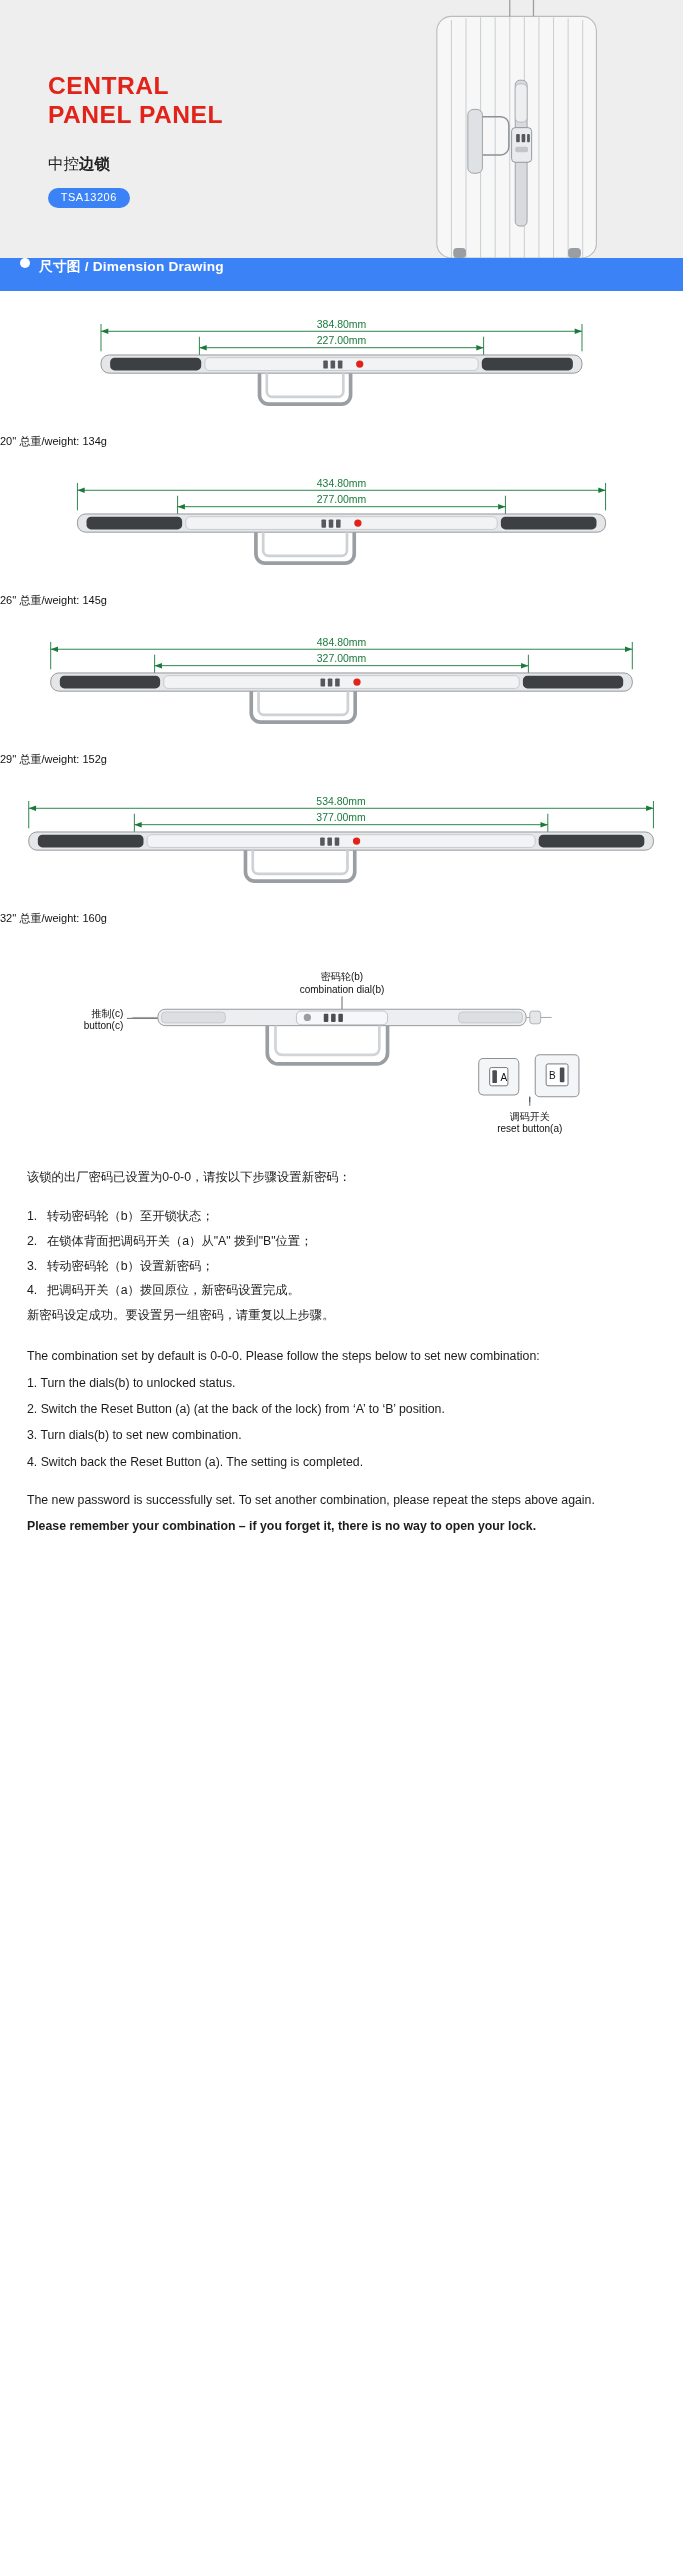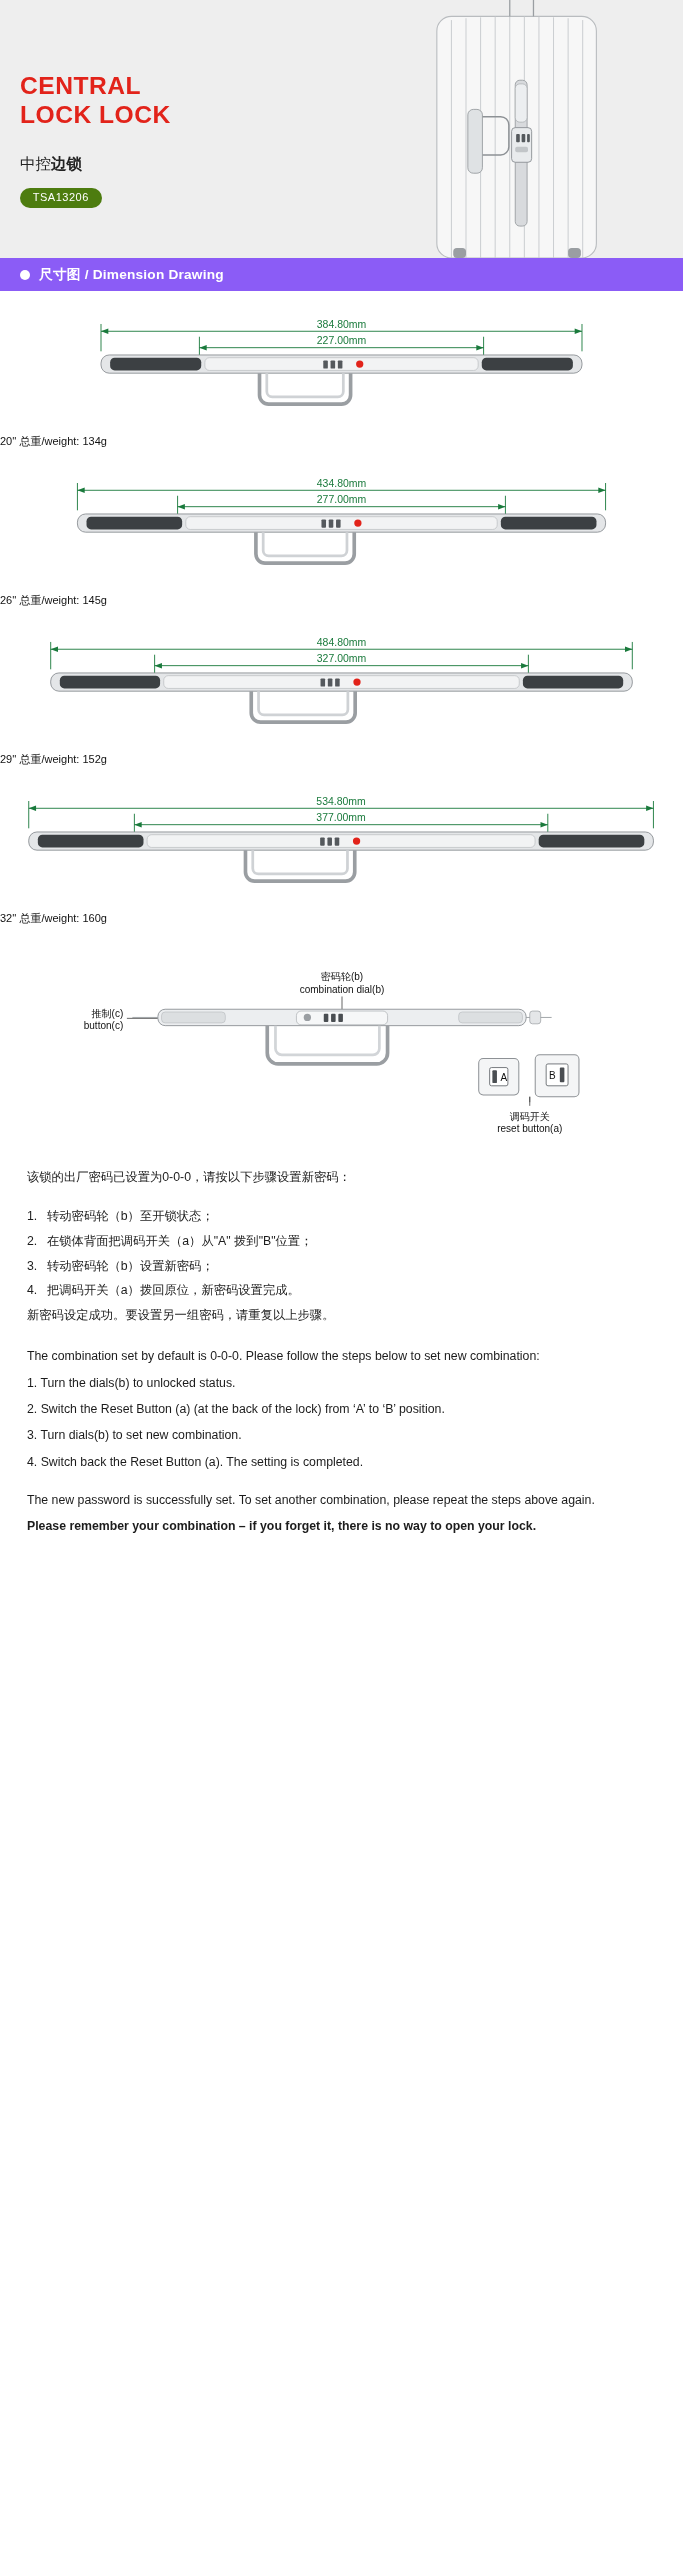--- a/index.html
+++ b/index.html
@@ -13,56 +13,56 @@
   .page { position: relative; width: 683px; }
 
   
   .hero {
     position: relative;
     width: 683px;
     height: 258px;
     background: #eeeeee;
     overflow: hidden;
   }
-  .hero-text { position: absolute; left: 20px; top: 71px; width: 310px; }
+  .hero-text { position: absolute; left: 48px; top: 71px; width: 310px; }
   .hero-title {
     color: #e2231a;
     font-weight: bold;
     font-size: 24.6px;
     line-height: 1.18;
     letter-spacing: 0.5px;
   }
   .hero-sub {
     margin-top: 25px;
     font-size: 15.5px;
     color: #222;
     font-weight: normal;
   }
   .hero-sub b { font-weight: bold; }
   .badge {
     display: inline-block;
     margin-top: 12.8px;
-    background: #4d7c0f;
+    background: #3b82f6;
     color: #fff;
     font-size: 11px;
     border-radius: 10px;
     padding: 3.6px 12.8px 4.6px;
     letter-spacing: 0.5px;
   }
   .hero-img { position: absolute; right: 0; top: 0; width: 310px; height: 258px; }
 
   
   .section-bar {
     position: relative;
     width: 683px;
     height: 33px;
-    background: #8b5cf6;
+    background: #3b82f6;
     color: #fff;
     display: flex;
-    align-items: center;
+    align-items: flex-start;
     padding-left: 20px;
     font-size: 13.7px;
   }
   .section-bar .dot {
     width: 10px; height: 10px; border-radius: 50%;
     background: #fff; margin-right: 9px; flex: none;
   }
   .section-bar .bar-label { font-weight: bold; letter-spacing: 0.2px; }
 
   
@@ -143,21 +143,21 @@
 
       <g fill="#9a9ea2">
         <rect x="88" y="272" width="14" height="11" rx="4"></rect>
         <rect x="214" y="272" width="14" height="11" rx="4"></rect>
       </g>
     </svg>
 
     <div class="hero-text">
       <div class="hero-title">
         <div>CENTRAL</div>
-        <div>LOCK LOCK</div>
+        <div>PANEL PANEL</div>
       </div>
       <div class="hero-sub"><span>中控</span><b>边锁</b></div>
       <div class="badge">TSA13206</div>
     </div>
   </div>
 
   <div class="section-bar">
     <span class="dot"></span>
     <span class="bar-label">尺寸图 / Dimension Drawing</span>
   </div>

